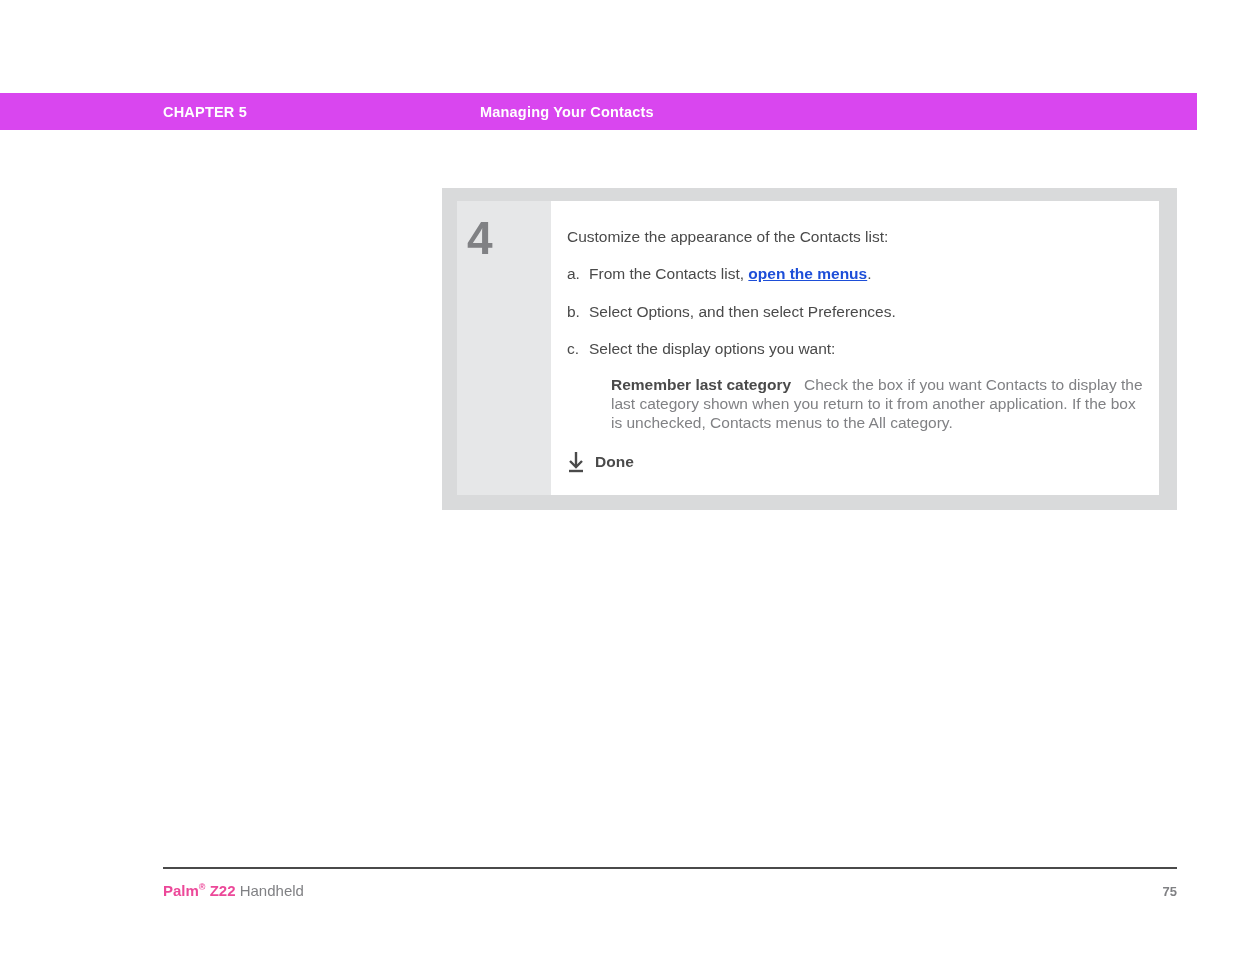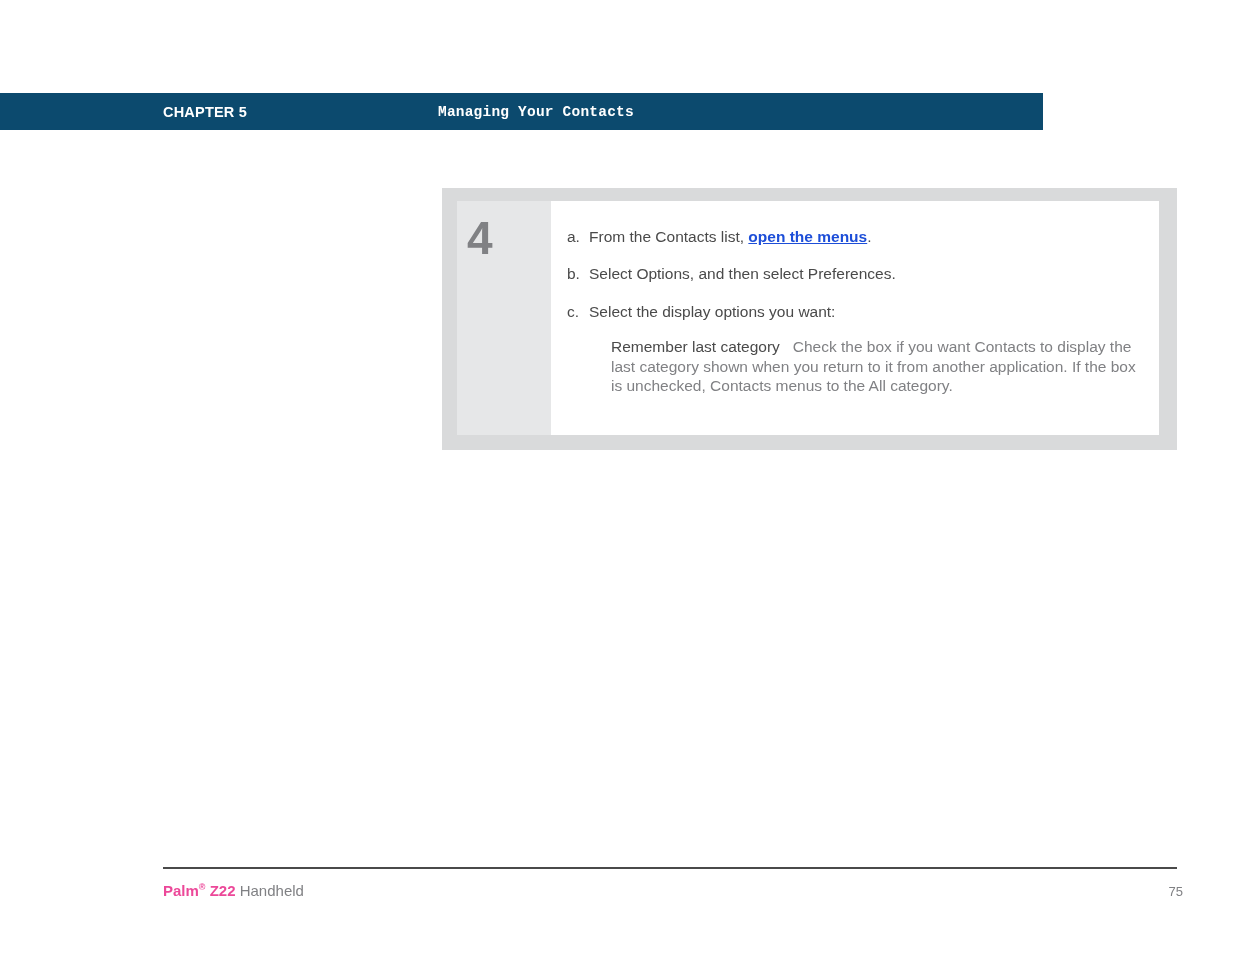--- a/index.html
+++ b/index.html
@@ -3,32 +3,32 @@
 <meta charset="utf-8">
 <style>
   * { box-sizing: border-box; margin: 0; padding: 0; }
   html, body { width: 1235px; height: 954px; background: #fff; font-family: "Helvetica Neue", Helvetica, Arial, sans-serif; color: #4a4a4a; }
   .page { width: 1235px; height: 954px; position: relative; }
 
   .header-bar {
     position: absolute;
     left: 0;
     top: 93px;
-    width: 1043px;
+    width: 1197px;
     height: 37px;
-    background: #0c4a6e;
+    background: #d946ef;
     color: #fff;
     font-weight: 700;
     font-size: 14.5px;
     display: flex;
     align-items: center;
     letter-spacing: 0.2px;
   }
   .header-chapter { position: absolute; left: 163px; }
-  .header-title   { position: absolute; left: 438px; font-family: Liberation Mono, monospace; }
+  .header-title   { position: absolute; left: 480px; }
 
   .step-outer {
     position: absolute;
     left: 442px;
     top: 188px;
     width: 735px;
     background: #d9dadb;
     padding: 13px 18px 15px 15px;
   }
   .step-inner {
@@ -53,21 +53,21 @@
     color: #4a4a4a;
     font-size: 15.5px;
     line-height: 1.25;
   }
   .intro { margin-bottom: 18px; }
   .ol { list-style: none; padding: 0; margin: 0 0 4px 0; }
   .ol > li { position: relative; padding-left: 22px; margin-bottom: 18px; }
   .ol > li > .marker { position: absolute; left: 0; top: 0; }
   .sub { padding-left: 22px; margin-top: 16px; }
   .sub p { margin-bottom: 18px; color: #808184; }
-  .sub p .lead { font-weight: 400; color: #4a4a4a; }
+  .sub p .lead { font-weight: 700; color: #4a4a4a; }
   .link { font-weight: 700; text-decoration: underline; color: #1d4ed8; cursor: pointer; }
 
   .done-row { display: flex; align-items: center; gap: 10px; margin-top: 6px; }
   .done-label { font-weight: 700; font-size: 15.5px; color: #4a4a4a; }
   .arrow-icon { width: 18px; height: 22px; display: inline-block; }
 
   .footer-rule {
     position: absolute;
     left: 163px;
     top: 867px;
@@ -79,42 +79,44 @@
     position: absolute;
     left: 163px;
     top: 882px;
     font-size: 15px;
     color: #808184;
   }
   .footer-left .bold { font-weight: 700; color: #ec4899; }
   .footer-left sup { font-size: 9px; vertical-align: super; }
   .footer-page {
     position: absolute;
-    right: 52px;
+    right: 58px;
     top: 884px;
     font-size: 13px;
     color: #808184;
+    font-weight: bold;
   }
 </style>
 </head>
 <body>
 
 <div class="page">
 
   <div class="header-bar">
     <span class="header-chapter">CHAPTER 5</span>
     <span class="header-title">Managing Your Contacts</span>
   </div>
 
   <div class="step-outer">
     <div class="step-inner">
       <div class="step-num-col">
         <div class="step-num">4</div>
       </div>
       <div class="step-body">
+        <div class="intro">Customize the appearance of the Contacts list:</div>
 
         <ul class="ol">
           <li>
             <span class="marker">a.</span>
             <span>From the Contacts list, </span><span class="link">open the menus</span><span>.</span>
           </li>
           <li>
             <span class="marker">b.</span>
             <span>Select Options, and then select Preferences.</span>
           </li>
@@ -122,20 +124,30 @@
             <span class="marker">c.</span>
             <span>Select the display options you want:</span>
             <div class="sub">
               <p>
                 <span class="lead">Remember last category</span>&nbsp;&nbsp;&nbsp;<span>Check the box if you want Contacts to display the last category shown when you return to it from another application. If the box is unchecked, Contacts menus to the All category.</span>
               </p>
             </div>
           </li>
         </ul>
 
+        <div class="done-row">
+          <span class="arrow-icon">
+            <svg viewBox="0 0 18 22" width="18" height="22">
+              <line x1="9" y1="1" x2="9" y2="15" stroke="#4a4a4a" stroke-width="2.4"></line>
+              <polyline points="3,10 9,16 15,10" fill="none" stroke="#4a4a4a" stroke-width="2.4"></polyline>
+              <line x1="2" y1="20" x2="16" y2="20" stroke="#4a4a4a" stroke-width="2.4"></line>
+            </svg>
+          </span>
+          <span class="done-label">Done</span>
+        </div>
       </div>
     </div>
   </div>
 
   <div class="footer-rule"></div>
   <div class="footer-left">
     <span class="bold">Palm</span><sup class="bold">®</sup><span class="bold"> Z22</span><span> Handheld</span>
   </div>
   <div class="footer-page">75</div>
 

